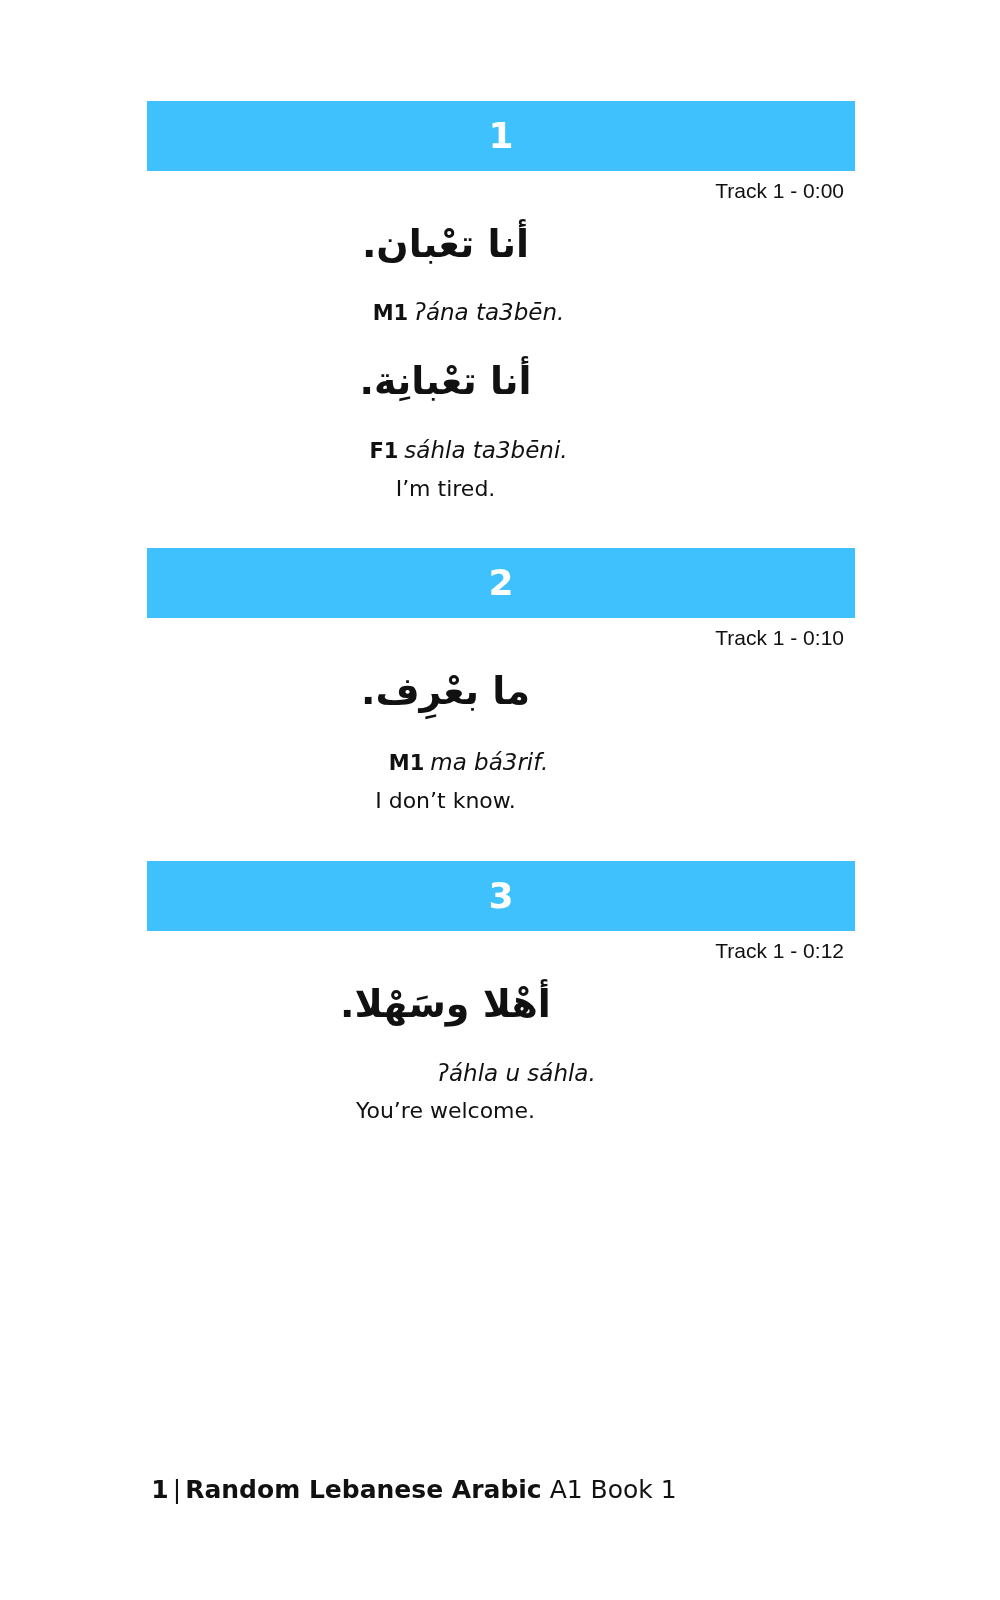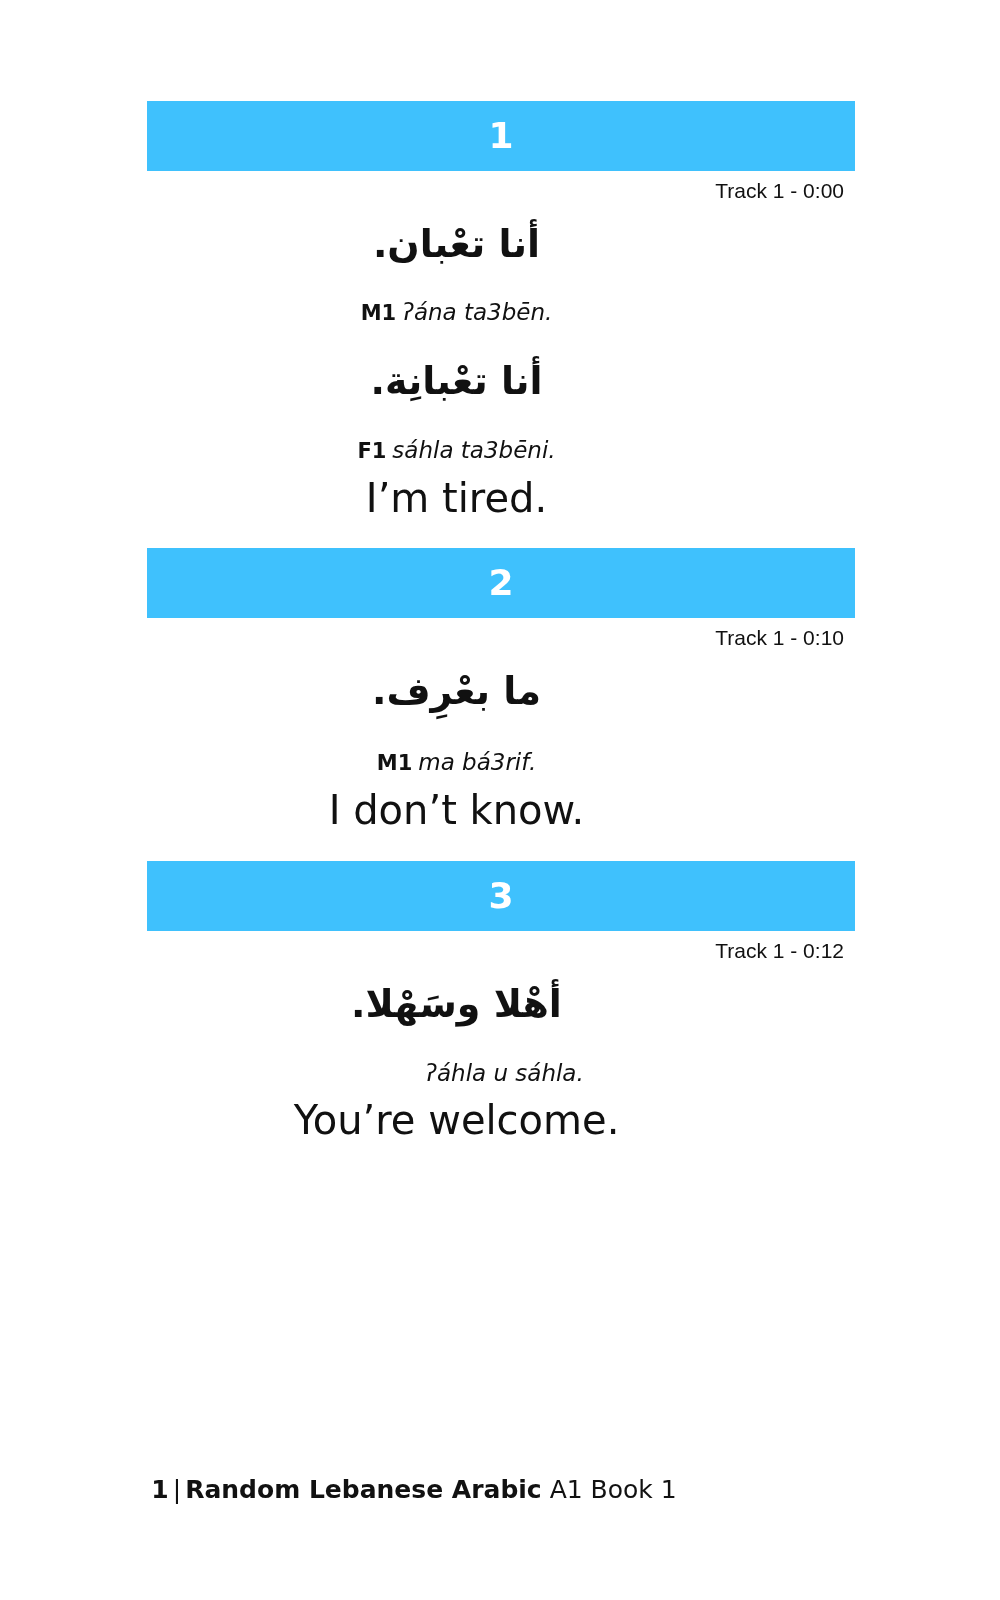--- a/index.html
+++ b/index.html
@@ -41,49 +41,50 @@
       position: absolute;
       right: 156px;
       font-family: "Liberation Sans", sans-serif;
       font-size: 21px;
       line-height: 1;
       color: #111;
       white-space: nowrap;
     }
     .line {
       position: absolute;
-      left: 11px;
+      left: 0;
       width: 891px;
       text-align: center;
       white-space: nowrap;
       line-height: 1;
     }
     .arabic {
       direction: rtl;
       unicode-bidi: plaintext;
       font-family: "DejaVu Sans", sans-serif;
       font-weight: bold;
       font-size: 38px;
     }
     .translit {
       font-family: "DejaVu Sans", sans-serif;
       font-size: 23px;
+      margin-left: 23px;
     }
     .translit .speaker {
       font-weight: bold;
       font-style: normal;
       font-size: 21px;
       margin-right: 6px;
     }
     .translit .roman {
       font-style: italic;
     }
     .english {
       font-family: "DejaVu Sans", sans-serif;
-      font-size: 40px;
+      font-size: 22px;
     }
     .footer {
       position: absolute;
       left: 0;
       width: 828px;
       top: 1477px;
       text-align: center;
       font-family: "DejaVu Sans", sans-serif;
       font-size: 25px;
       line-height: 1;

